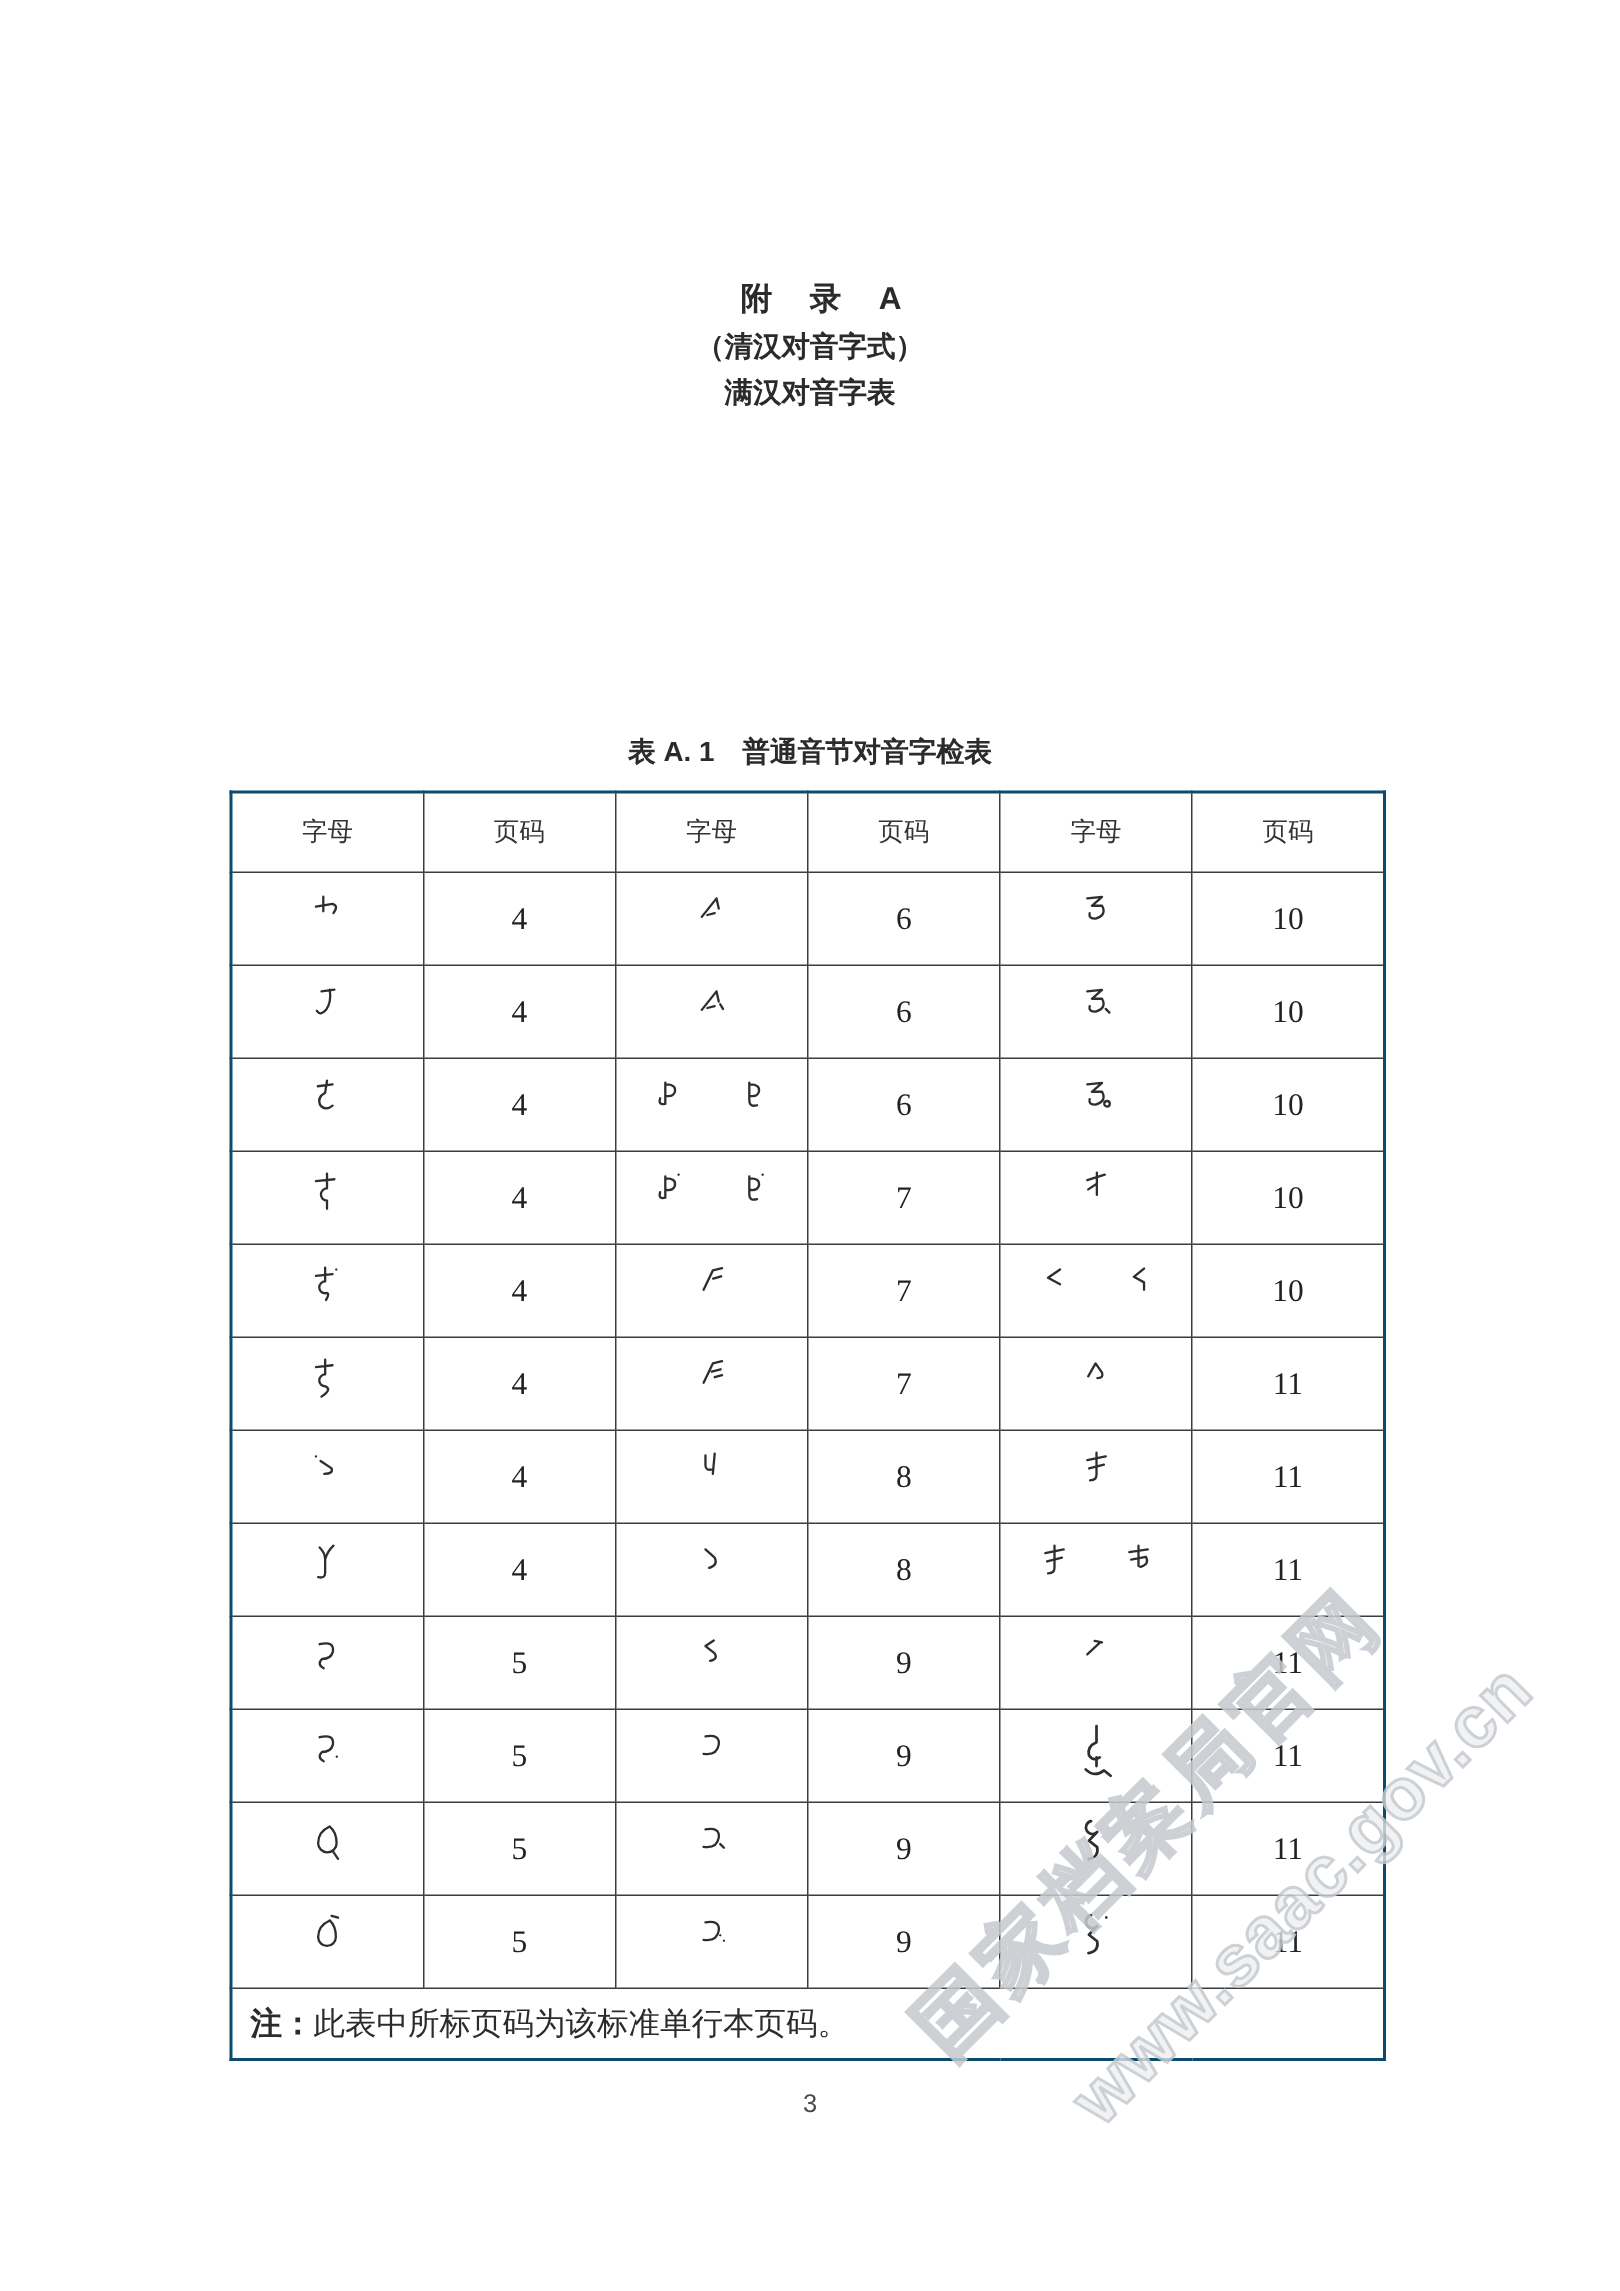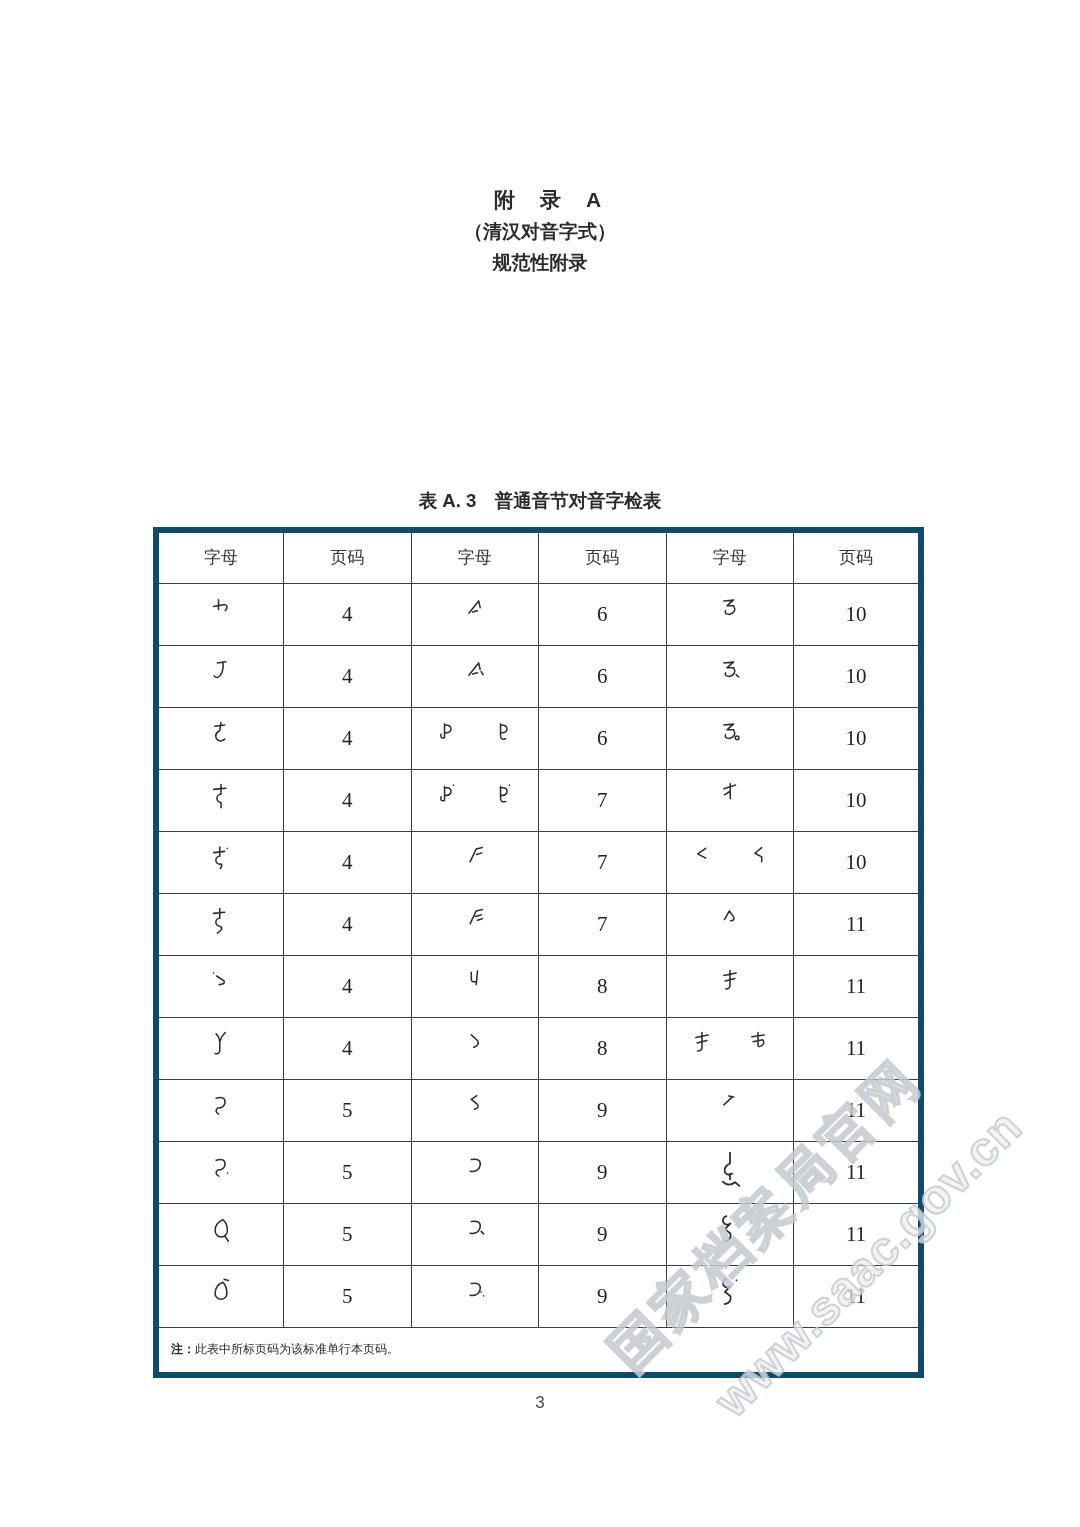--- a/index.html
+++ b/index.html
@@ -45,33 +45,33 @@
     position:absolute;top:527px;left:153px;
     width:771px;
     border-collapse:collapse;
     table-layout:fixed;
   }
   table.idx th, table.idx td{
     border:1px solid #3c3c3c;
     text-align:center;vertical-align:middle;
     padding:0;
   }
-  table.idx{border:6px solid #0c4a6e;}
+  table.idx{border:2px solid #0c4a6e;}
   table.idx thead tr{height:53px;}
   table.idx thead th{
     font-weight:400;font-size:17px;color:#333;
   }
   table.idx tbody tr.data-row{height:62px;}
   td.page-cell{font-size:21px;color:#222;}
   td.letter-cell svg{vertical-align:middle;}
   td.letter-cell .gwrap{display:inline-flex;gap:30px;align-items:center;justify-content:center;}
   tr.note-row{height:48px;}
   tr.note-row td{
     text-align:left;
-    font-size:12px;
+    font-size:21px;
     padding-left:12px;
   }
   .note-label{font-weight:700;}
 
   
   .page-number{
     position:absolute;top:1393px;left:0;width:100%;
     text-align:center;font-size:17px;color:#4a4a4a;
     font-family:"Liberation Sans","DejaVu Sans",sans-serif;
   }
@@ -100,25 +100,25 @@
   }
 </style>
 </head>
 <body>
 
 <div class="page">
 
   <div class="heading-block">
     <div class="heading-line1">附　录　A</div>
     <div class="heading-line2">（清汉对音字式）</div>
-    <div class="heading-line3">规范性附录</div>
+    <div class="heading-line3">满汉对音字表</div>
   </div>
 
 
-  <div class="table-caption">表 A. 3　普通音节对音字检表</div>
+  <div class="table-caption">表 A. 1　普通音节对音字检表</div>
 
   <table class="idx">
     <thead>
       <tr id="theadRow">
           <th>字母</th>
           <th>页码</th>
           <th>字母</th>
           <th>页码</th>
           <th>字母</th>
           <th>页码</th>

